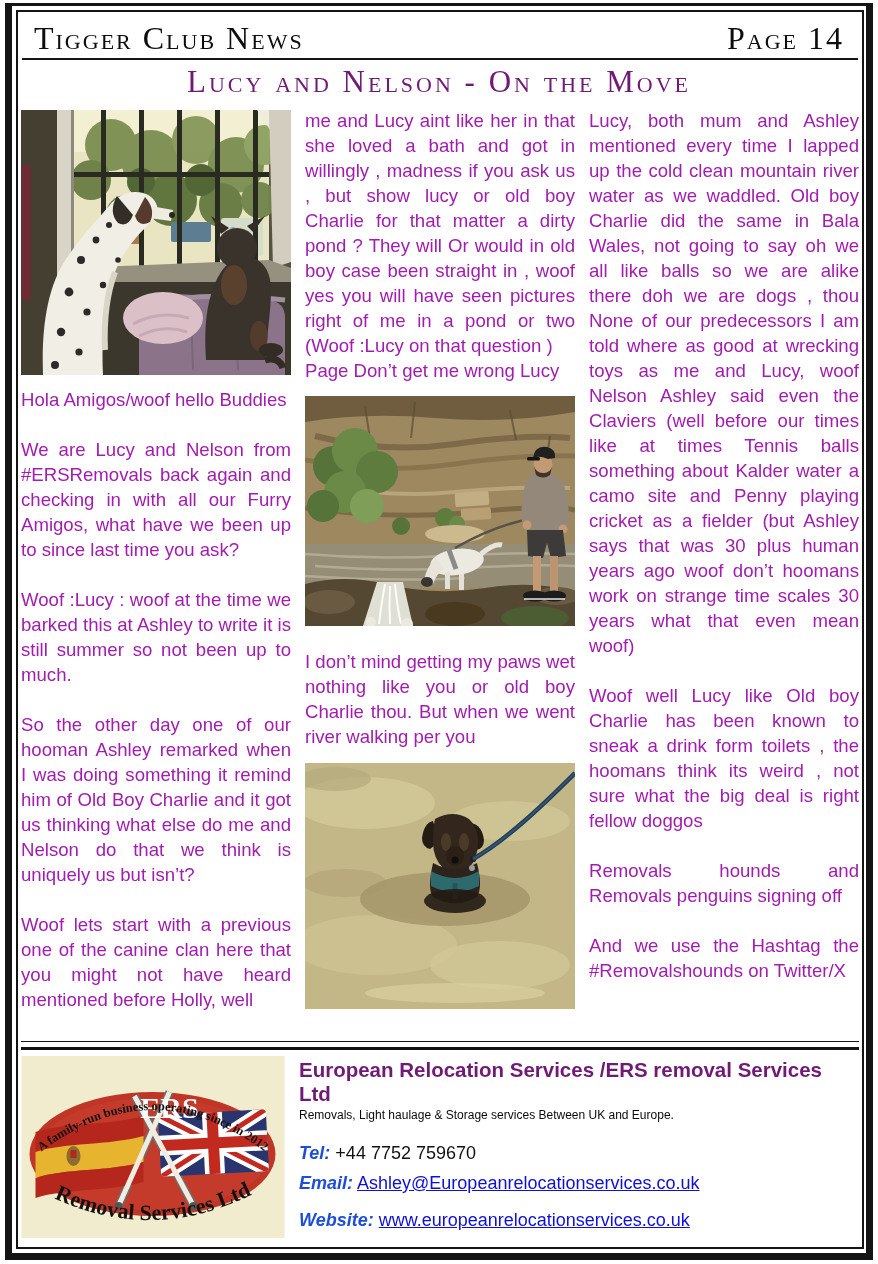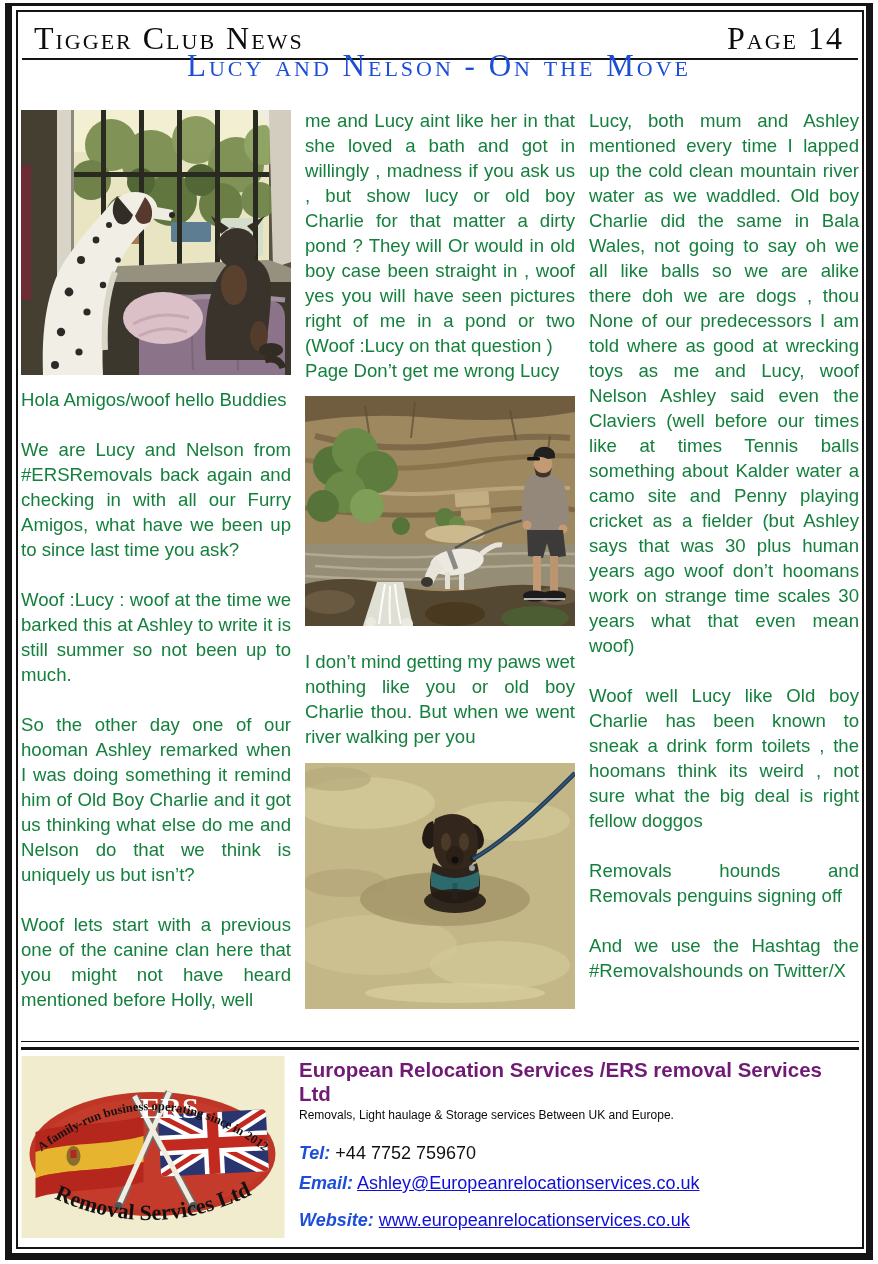--- a/index.html
+++ b/index.html
@@ -9,29 +9,29 @@
         border:7px solid #141414;border-top-width:3px;pointer-events:none;}
   .frame-thin{position:absolute;top:10px;left:16px;right:14px;bottom:15px;
         border:2px solid #141414;pointer-events:none;}
 
   
   .hdr{position:absolute;top:20px;left:34px;right:34px;display:flex;
         justify-content:space-between;align-items:baseline;
         font-family:"Liberation Serif",serif;font-variant:small-caps;
         font-size:32px;letter-spacing:2px;color:#0d0d0d;}
   .hdr-rule{position:absolute;top:58px;left:22px;right:20px;border-top:2px solid #141414;}
-  .art-title{position:absolute;top:48px;left:0;right:0;text-align:center;
+  .art-title{position:absolute;top:64px;left:0;right:0;text-align:center;
         font-family:"Liberation Serif",serif;font-variant:small-caps;font-weight:500;
-        font-size:31px;letter-spacing:3px;color:#1d4ed8;}
+        font-size:31px;letter-spacing:3px;color:#701a75;}
 
   
   .cols{position:absolute;top:108px;left:21px;right:19px;display:flex;gap:14px;}
   .col{width:270px;flex:0 0 270px;}
   .col p{margin:0 0 25px 0;font-size:18.6px;line-height:25px;text-align:justify;
-        text-justify:inter-word;color:#15803d;}
+        text-justify:inter-word;color:#a21caf;}
   .col p.tight{margin-bottom:0;}
   figure{margin:0;}
   .photo{display:block;}
   .ph1{margin:2px 0 12px 0;}
   .ph2{margin:13px 0 23px 0;}
   .ph3{margin:14px 0 0 0;}
 
   
   .foot-divider{position:absolute;top:1041px;left:21px;right:19px;height:5px;
         border-top:1.5px solid #141414;border-bottom:3px solid #141414;}

